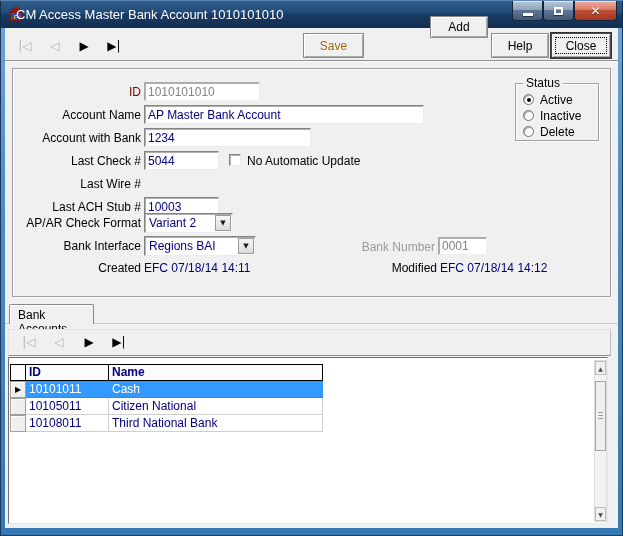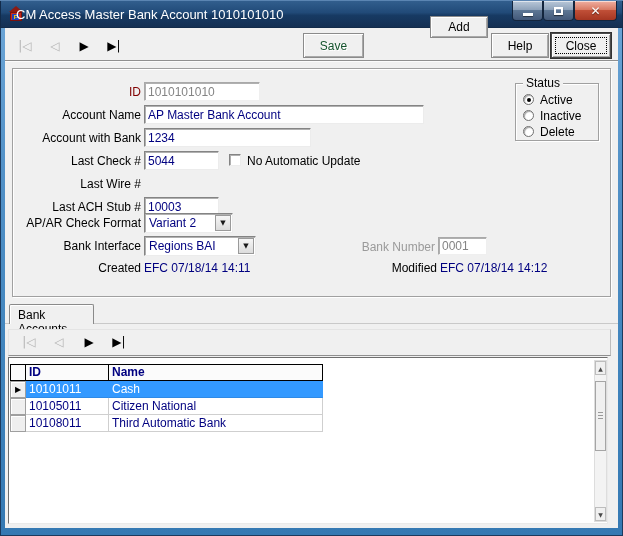--- a/index.html
+++ b/index.html
@@ -36,21 +36,21 @@
 
   
   .sep-dark { background:#8f8f8f; } .sep-light { background:#fbfbfb; }
   .navglyph { height:16px; width:26px; display:flex; align-items:center; justify-content:center;
     font-family:"DejaVu Sans",sans-serif; font-size:12px; line-height:16px; cursor:default; white-space:nowrap; }
   .nav-dis { color:#b4b4b4; } .nav-en { color:#000; }
 
   .btn3d { background:#f0f0f0; border:1px solid #8b8b8b;
     box-shadow: inset 1px 1px 0 #ffffff, inset -1px -1px 0 #a9a9a9;
     font-size:12px; color:#000; display:flex; align-items:center; justify-content:center; cursor:default; }
-  .btn3d.disabled { color:#14532d; text-shadow:1px 1px 0 #fff; }
+  .btn3d.disabled { color:#a16207; text-shadow:1px 1px 0 #fff; }
   .accel::first-letter { text-decoration:underline; }
   .btn3d.focused { border-color:#4a4a4a; box-shadow: inset 1px 1px 0 #ffffff, inset -1px -1px 0 #a9a9a9, 0 0 0 1px #333; }
   .btn3d.focused::after { content:""; position:absolute; inset:3px; border:1px dotted #000; pointer-events:none; }
 
   
   .groove { border:1px solid #a0a0a0; box-shadow: inset 1px 1px 0 #ffffff, 1px 1px 0 #ffffff; }
   .lbl { font-size:12px; color:#000; white-space:nowrap; }
   .lbl-gray { color:#9a9a9a; }
   .lbl-maroon { color:#800000; }
   .val-navy { color:#000080; font-size:12px; white-space:nowrap; }
@@ -225,21 +225,21 @@
     </div>
     <div class="dcell sel" style="left:17px;top:23px;width:83px;">10101011</div>
     <div class="dcell sel" style="left:100px;top:23px;width:214px;">Cash</div>
 
     <div class="gutcell" style="left:1px;top:40px;"></div>
     <div class="dcell" style="left:17px;top:40px;width:83px;">10105011</div>
     <div class="dcell" style="left:100px;top:40px;width:214px;">Citizen National</div>
 
     <div class="gutcell" style="left:1px;top:57px;"></div>
     <div class="dcell" style="left:17px;top:57px;width:83px;">10108011</div>
-    <div class="dcell" style="left:100px;top:57px;width:214px;">Third Automatic Bank</div>
+    <div class="dcell" style="left:100px;top:57px;width:214px;">Third National Bank</div>
 
     <div class="sbar" style="position:absolute;left:585px;top:2px;width:13px;height:162px;">
       <div class="sbtn" style="top:0;">
         <span>▲</span>
       </div>
       <div class="sthumb"></div>
       <div class="sbtn" style="bottom:0;">
         <span>▼</span>
       </div>
     </div>

